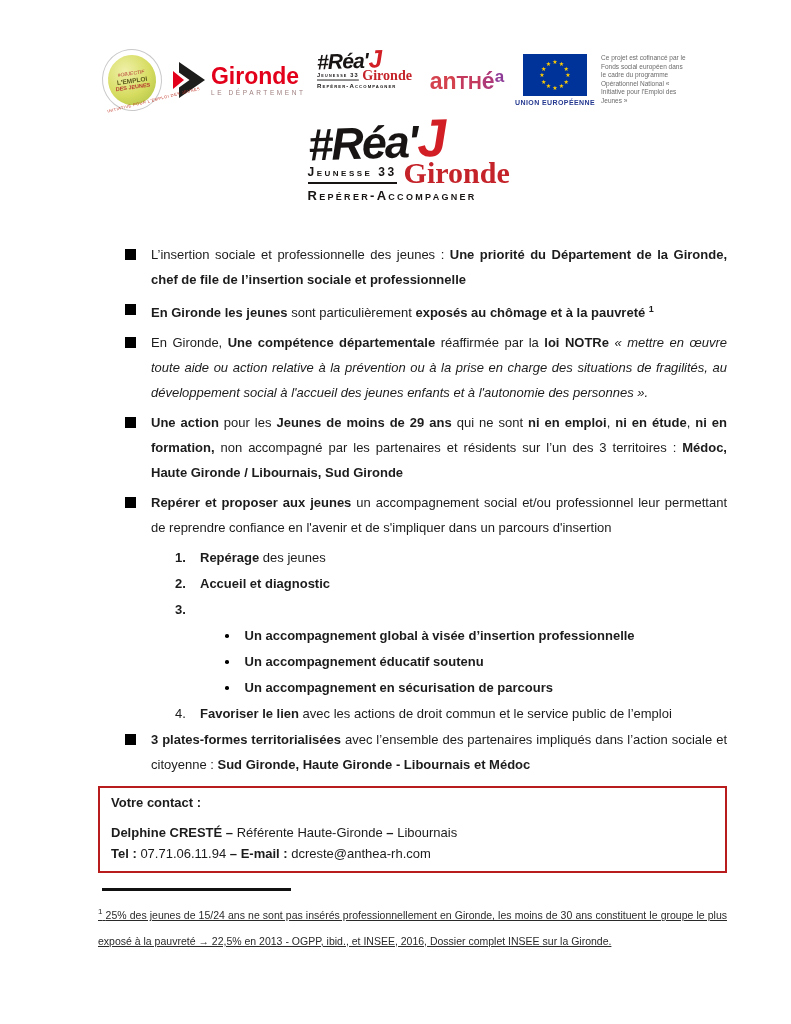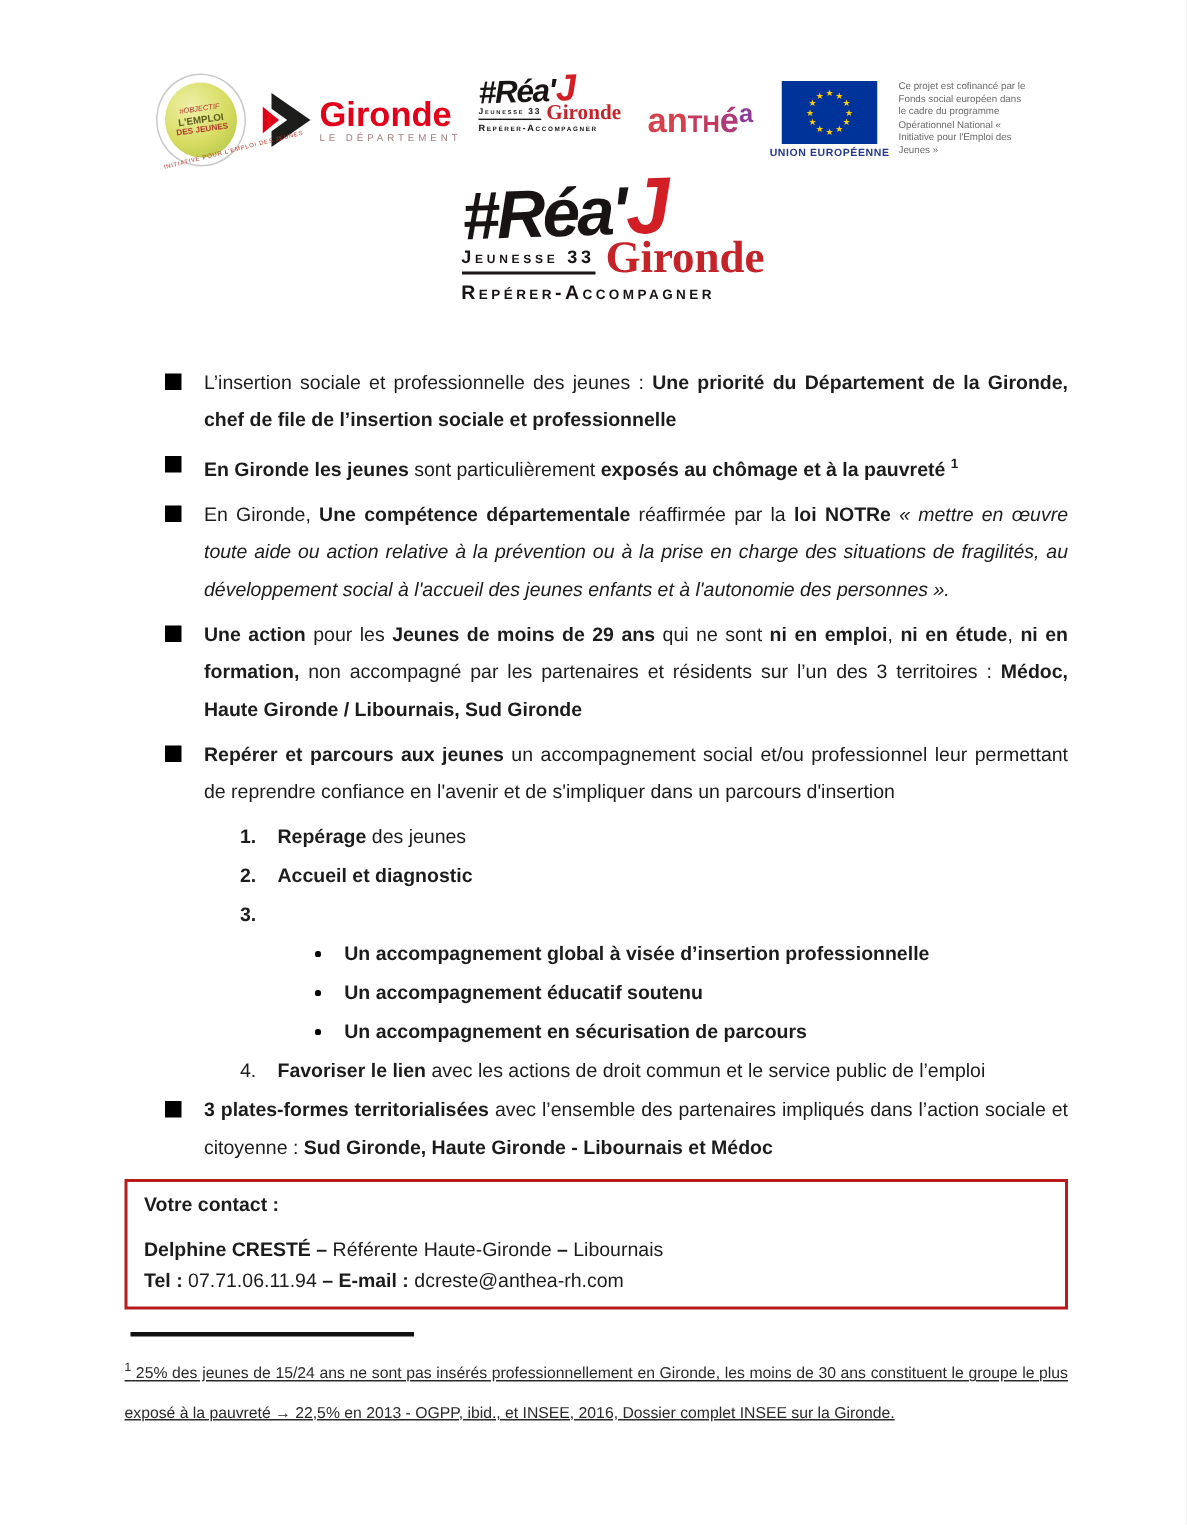--- a/index.html
+++ b/index.html
@@ -44,37 +44,37 @@
   .reaj-gironde { font-family:"Liberation Serif", serif; font-weight:bold; font-size:30px;
     line-height:22px; color:#c5232a; margin-left:7px; }
   .reaj-tagline { margin-top:4px; font-variant:small-caps; font-weight:bold; font-size:13px;
     letter-spacing:2.3px; color:#171413; white-space:nowrap; }
   .reaj-sm-wrap { width:102px; height:62px; flex:none; }
   .reaj-sm-wrap .reaj { transform:scale(0.47); transform-origin:top left; }
 
   
   .anthea { font-weight:bold; flex:none; letter-spacing:0; line-height:30px; }
   .anthea .a1 { font-size:23px; color:#d4424e;margin-top:23px; }
-  .anthea .a2 { font-size:16px; color:#c43a5e; }
+  .anthea .a2 { font-size:19px; color:#c43a5e; }
   .anthea .a3 { font-size:23px; color:#b03a78; }
   .anthea .a4 { font-size:17px; color:#8e3b98; vertical-align:7px; }
 
   
   .eu-block { display:flex; gap:6px; flex:none; align-items:flex-start; }
   .eu-col { display:flex; flex-direction:column; align-items:center; }
   .eu-flag { display:block; }
   .eu-label { font-size:7px; font-weight:bold; color:#24388f; letter-spacing:.4px;
     margin-top:3px; white-space:nowrap; }
   .eu-text { width:88px; font-size:6.5px; line-height:8.5px; color:#6a6a6a; }
 
   
   .main-logo { position:absolute; top:117px; left:50%; transform:translateX(calc(-50% + 16px)); }
 
   
-  .content { position:absolute; top:242px; left:83px; width:629px; font-size:13px; }
+  .content { position:absolute; top:242px; left:98px; width:629px; font-size:13px; }
 
   .b-item { display:flex; margin-bottom:5px; padding-left:27px; }
   .sq { flex:none; width:11px; height:11px; background:#000; margin-top:7px; }
   .b-text { margin-left:15px; width:576px; line-height:25px; text-align:justify; }
 
   .n-item { display:flex; padding-left:77px; line-height:26px; }
   .n-num { flex:none; width:25px; }
   .n-num.bold { font-weight:bold; }
 
   .s-item { display:flex; padding-left:127px; line-height:26px; }
@@ -189,21 +189,21 @@
       <p class="b-text"><span>En Gironde, </span><span class="b">Une compétence départementale</span><span> réaffirmée par la </span><span class="b">loi NOTRe</span><span> </span><span class="i">« mettre en œuvre toute aide ou action relative à la prévention ou à la prise en charge des situations de fragilités, au développement social à l'accueil des jeunes enfants et à l'autonomie des personnes ».</span></p>
     </div>
 
     <div class="b-item">
       <span class="sq"></span>
       <p class="b-text"><span class="b">Une action</span><span> pour les </span><span class="b">Jeunes de moins de 29 ans</span><span> qui ne sont </span><span class="b">ni en emploi</span><span>, </span><span class="b">ni en étude</span><span>, </span><span class="b">ni en formation,</span><span> non accompagné par les partenaires et résidents sur l’un des 3 territoires : </span><span class="b">Médoc, Haute Gironde / Libournais, Sud Gironde</span></p>
     </div>
 
     <div class="b-item">
       <span class="sq"></span>
-      <p class="b-text"><span class="b">Repérer et parcours aux jeunes</span><span> un accompagnement social et/ou professionnel leur permettant de reprendre confiance en l'avenir et de s'impliquer dans un parcours d'insertion</span></p>
+      <p class="b-text"><span class="b">Repérer et proposer aux jeunes</span><span> un accompagnement social et/ou professionnel leur permettant de reprendre confiance en l'avenir et de s'impliquer dans un parcours d'insertion</span></p>
     </div>
 
     <div class="n-item">
       <span class="n-num bold">1.</span>
       <p class="n-text"><span class="b">Repérage</span><span> des jeunes</span></p>
     </div>
     <div class="n-item">
       <span class="n-num bold">2.</span>
       <p class="n-text"><span class="b">Accueil et diagnostic</span></p>
     </div>

